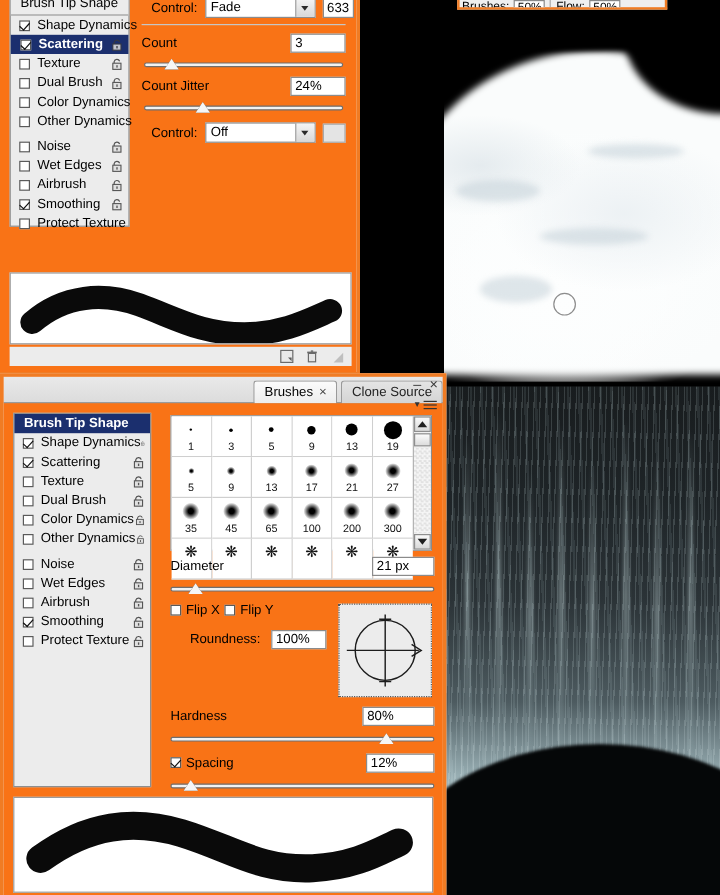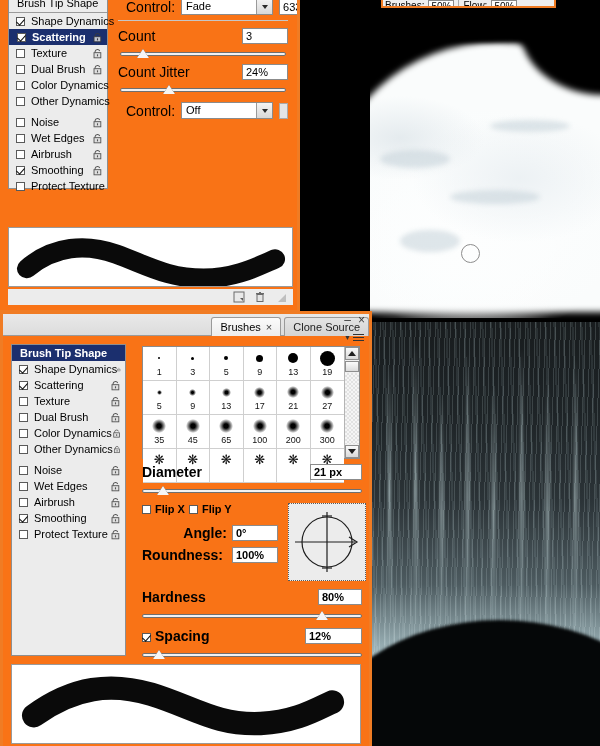--- a/index.html
+++ b/index.html
@@ -217,21 +217,21 @@
     opacity: .85;
   }
 
   
   .ctrl-row {
     display: flex;
     align-items: center;
     gap: 6px;
     padding: 2px 6px 0 6px;
   }
-  .ctrl-label { font-size: 14px; white-space: nowrap; }
+  .ctrl-label { font-size: 11px; white-space: nowrap; }
   .field {
     border: 1px solid #8b8b8b;
     background: #fff;
     height: 16px;
     line-height: 14px;
     padding: 0 3px;
     font-size: 11px;
   }
   .field.disabled { background: #e4e4e4; border-color: #a9a9a9; }
   .combo {
@@ -909,60 +909,56 @@
             </div>
           </div>
         <div class="grid-scroll">
           <span class="sb-arrow up"></span>
           <span class="sb-thumb"></span>
           <span class="sb-track-fill"></span>
           <span class="sb-arrow down"></span>
         </div>
       </div>
 
-      <div style="position:absolute; left:139px; top:150px; width:220px;font-weight:bold;">
+      <div style="position:absolute; left:139px; top:150px; width:220px;">
 
         <div class="ctrl-row" style="padding:0;">
           <span class="ctrl-label">Diameter</span>
           <span class="field" style="width:52px;margin-left:auto;text-align:left;">21 px</span>
         </div>
         <div class="slider" style="margin:5px 0 2px 0;">
           <span class="track"></span>
           <span class="thumb" style="left:7%;"></span>
         </div>
 
         <div style="display:flex; margin-top:6px;">
           <div style="flex:1 1 auto;">
             <div style="font-size:11px; margin-bottom:10px;">
               <span class="cb-inline"></span><span>Flip X</span><span class="cb-inline" style="margin-left:4px;"></span><span>Flip Y</span>
-            </div>
-            <div style="display:flex;align-items:center;gap:5px;justify-content:flex-end;padding-right:10px;margin-bottom:6px;">
-              <span class="ctrl-label">Angle:</span>
-              <span class="field" style="width:46px;">0°</span>
             </div>
             <div style="display:flex;align-items:center;gap:9px;justify-content:flex-end;padding-right:10px;">
               <span class="ctrl-label">Roundness:</span>
               <span class="field" style="width:46px;">100%</span>
             </div>
           </div>
           <div class="dial-box" style="width:78px;height:78px;flex:0 0 78px;margin-right:2px;">
             <svg class="dial-svg" width="76" height="76" viewBox="0 0 76 76">
               <circle cx="38" cy="38" r="25" fill="none" stroke="#1d1d1d" stroke-width="1.2"></circle>
               <line x1="38" y1="8" x2="38" y2="68" stroke="#1d1d1d" stroke-width="1.2"></line>
               <line x1="6" y1="38" x2="66" y2="38" stroke="#1d1d1d" stroke-width="1.2"></line>
               <path d="M60,33 L68,38 L60,43" fill="none" stroke="#1d1d1d" stroke-width="1.2"></path>
               <line x1="33" y1="12" x2="43" y2="12" stroke="#1d1d1d" stroke-width="1.2"></line>
               <line x1="33" y1="64" x2="43" y2="64" stroke="#1d1d1d" stroke-width="1.2"></line>
             </svg>
           </div>
         </div>
 
         <div class="ctrl-row" style="padding:0; margin-top:8px;">
           <span class="ctrl-label">Hardness</span>
-          <span class="field" style="width:44px;margin-left:auto;">80%</span>
+          <span class="field" style="width:60px;margin-left:auto;">80%</span>
         </div>
         <div class="slider" style="margin:5px 0 2px 0;">
           <span class="track"></span>
           <span class="thumb" style="left:79%;"></span>
         </div>
 
         <div class="ctrl-row" style="padding:0; margin-top:6px;">
           <span><span class="cb-inline checked"></span><span class="ctrl-label">Spacing</span></span>
           <span class="field" style="width:57px;margin-left:auto;">12%</span>
         </div>

